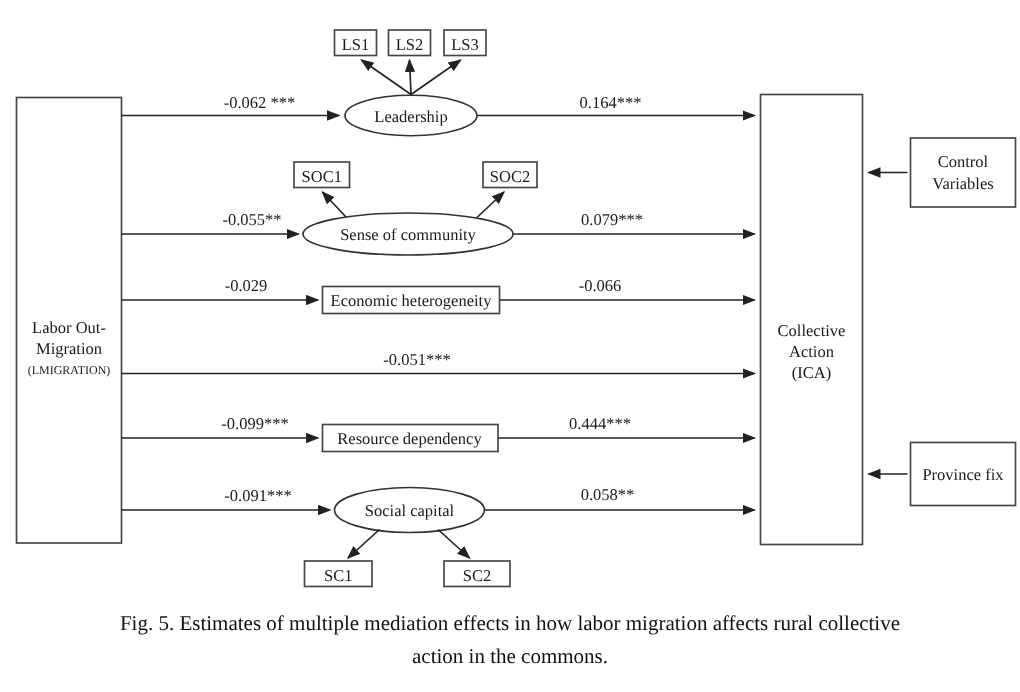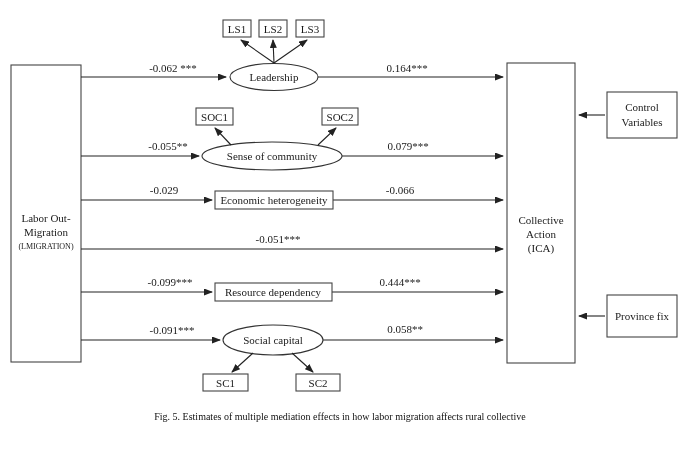--- a/index.html
+++ b/index.html
@@ -39,21 +39,21 @@
     stroke: #222222;
     stroke-width: 1.1;
     fill: none;
   }
   .caption {
     position: absolute;
     left: 0;
     top: 406px;
     width: 680px;
     text-align: center;
-    font-size: 10px;
+    font-size: 14px;
     line-height: 22px;
     color: #111111;
   }
   .caption span { display: block; }
 </style>
 </head>
 <body>
 
 <div class="figure-wrap">
 
@@ -141,15 +141,16 @@
     <text class="node-label" x="642" y="126" text-anchor="middle">Variables</text>
     <line class="edge" x1="605" y1="115" x2="579" y2="115" marker-end="url(#arrow)"></line>
 
     <rect class="shape" x="607" y="295" width="70" height="42"></rect>
     <text class="node-label" x="642" y="320" text-anchor="middle">Province fix</text>
     <line class="edge" x1="605" y1="316" x2="579" y2="316" marker-end="url(#arrow)"></line>
   </svg>
 
   <div class="caption">
     <span>Fig. 5. Estimates of multiple mediation effects in how labor migration affects rural collective</span>
+    <span>action in the commons.</span>
   </div>
 
 </div>
 
 </body></html>

